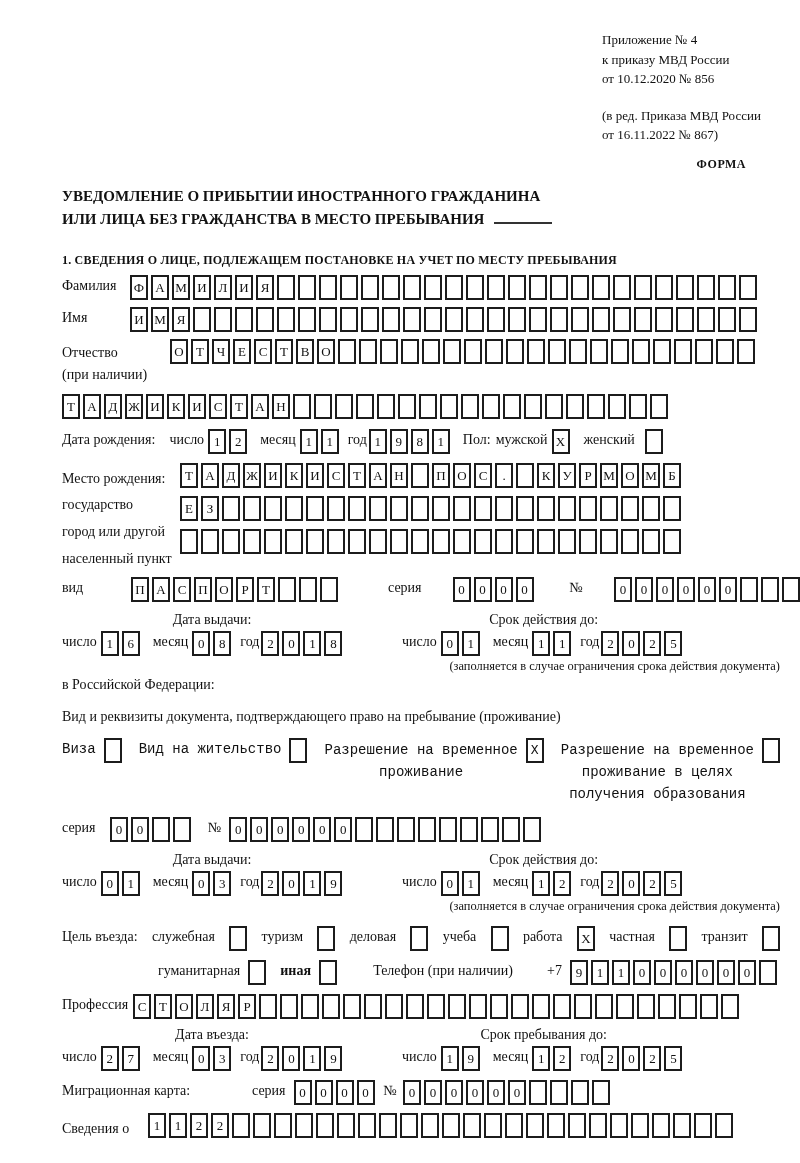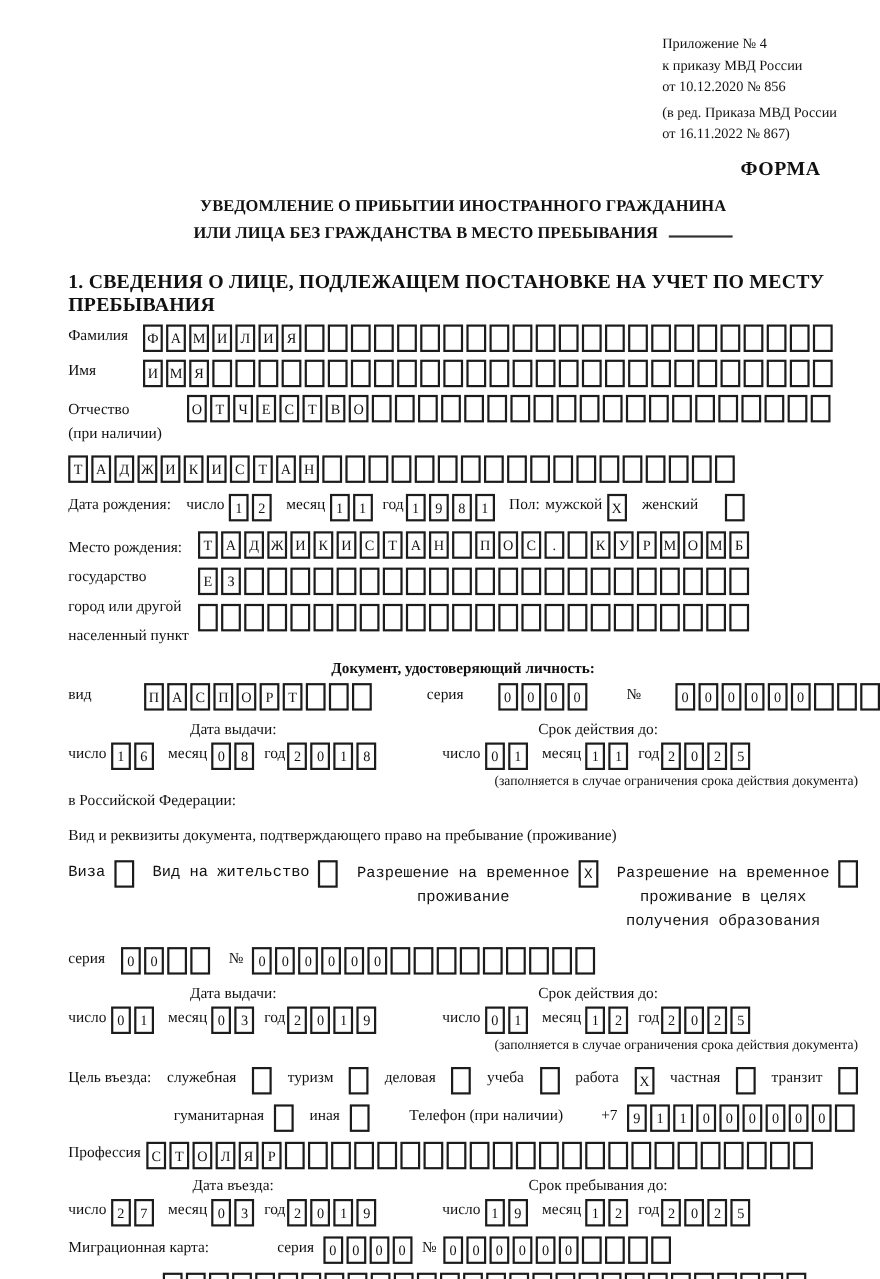--- a/index.html
+++ b/index.html
@@ -2,27 +2,27 @@
 <html><head>
 <meta charset="utf-8">
 <style>
   html,body{margin:0;padding:0;background:#fff;}
   body{width:800px;height:1163px;overflow:hidden;color:#111;
        font-family:"Liberation Serif","DejaVu Serif",serif;font-size:14px;}
   .page{box-sizing:border-box;width:800px;height:946px;padding:30px 20px 0 62px;}
 
   
   .hdr{margin-left:540px;font-size:13px;line-height:1.5;}
-  .hdr .sub{margin-top:3px;}
-  .forma{text-align:right;padding-right:34px;font-weight:bold;font-size:18px;margin-top:12px;letter-spacing:.5px;}
+  .hdr .sub{margin-top:17px;}
+  .forma{text-align:right;padding-right:34px;font-weight:bold;font-size:12px;margin-top:12px;letter-spacing:.5px;}
 
   
-  .title{ text-align:center;font-weight:bold;font-size:15px;line-height:1.45;margin-top:14px;}
+  .title{ text-align:left;font-weight:bold;font-size:15px;line-height:1.45;margin-top:14px;}
   .uline{display:inline-block;width:58px;border-bottom:2px solid #333;height:1em;margin-left:10px;vertical-align:baseline;}
-  .sec-head{font-weight:bold;font-size:18px;margin-top:22px;letter-spacing:.2px;}
+  .sec-head{font-weight:bold;font-size:12px;margin-top:22px;letter-spacing:.2px;}
 
   
   .grid{display:inline-flex;flex-wrap:nowrap;}
   .cell{display:inline-block;box-sizing:content-box;width:14px;height:21px;border:2px solid #1c1c1c;
         margin-right:3px;text-align:center;font-size:13px;line-height:21px;background:#fff;flex:0 0 auto;}
   .cb{margin-right:0;}
 
   .frow{display:flex;align-items:flex-start;margin-top:7px;}
   .lbl{flex:0 0 auto;padding-top:3px;}
   .lblblock{flex:0 0 auto;line-height:1.6;padding-top:3px;}
@@ -226,21 +226,21 @@
       <span class="grid">
           <span class="cell">1</span>
           <span class="cell">9</span>
           <span class="cell">8</span>
           <span class="cell">1</span>
         </span>
     </span>
     <span class="lbl" style="padding-left:10px;">Пол:</span>
     <span class="lbl" style="padding-left:5px;padding-right:4px;">мужской</span>
     <span class="cell cb">X</span>
-    <span class="lbl" style="padding-left:14px;padding-right:24px;text-align:center;">женский</span>
+    <span class="lbl" style="padding-left:14px;padding-right:10px;text-align:center;">женский</span>
     <span class="cell cb"></span>
   </div>
 
   <div class="frow" style="margin-top:9px;">
     <span class="lblblock w118" style="line-height:1.9;">
       <div>Место рождения:</div>
       <div>государство</div>
       <div>город или другой</div>
       <div>населенный пункт</div>
     </span>
@@ -319,21 +319,20 @@
           <span class="cell"></span>
           <span class="cell"></span>
           <span class="cell"></span>
           <span class="cell"></span>
           <span class="cell"></span>
           <span class="cell"></span>
         </span>
     </span>
   </div>
 
-  <div class="doc-head">Документ, удостоверяющий личность:</div>
 
   <div class="frow" style="margin-top:5px;gap:25px;">
     <span class="lbl" style="width:44px;">вид</span>
     <span class="grid">
         <span class="cell">П</span>
         <span class="cell">А</span>
         <span class="cell">С</span>
         <span class="cell">П</span>
         <span class="cell">О</span>
         <span class="cell">Р</span>
@@ -532,21 +531,21 @@
     <span class="cell cb">X</span>
     <span class="p">частная</span>
     <span class="cell cb"></span>
     <span class="p">транзит</span>
     <span class="cell cb"></span>
   </div>
 
   <div class="purpose-row" style="margin-top:9px;">
     <span class="p" style="margin-left:96px;">гуманитарная</span>
     <span class="cell cb"></span>
-    <span class="p" style="margin-left:6px;">иная</span>
+    <span class="p" style="margin-left:6px;font-weight:bold;">иная</span>
     <span class="cell cb"></span>
     <span class="p" style="margin-left:28px;">Телефон (при наличии)</span>
     <span class="p" style="margin-left:26px;">+7</span>
     <span class="grid">
         <span class="cell">9</span>
         <span class="cell">1</span>
         <span class="cell">1</span>
         <span class="cell">0</span>
         <span class="cell">0</span>
         <span class="cell">0</span>

